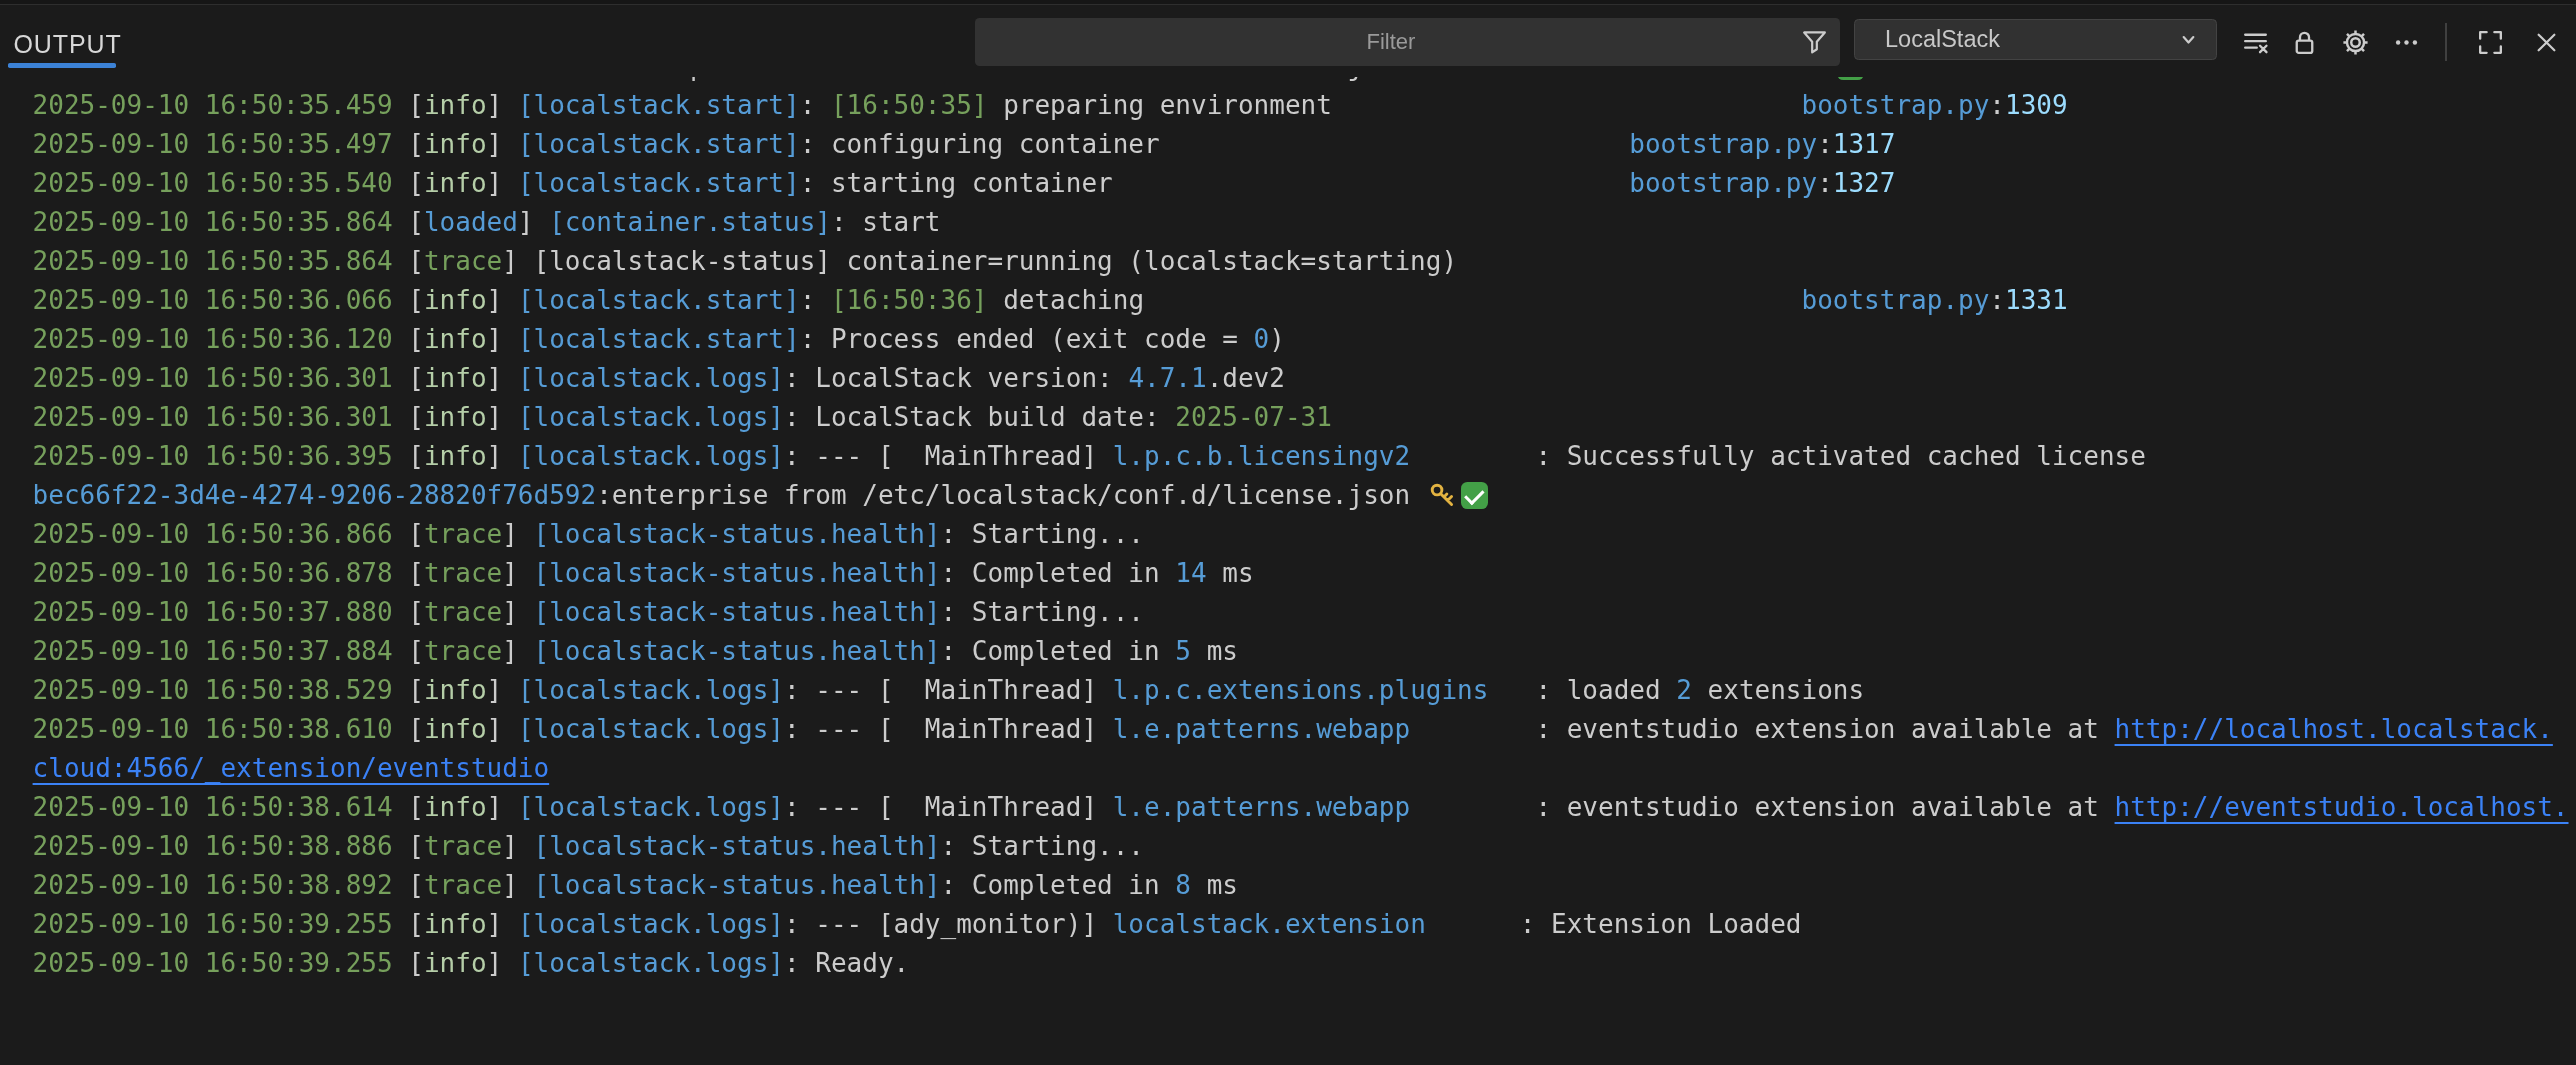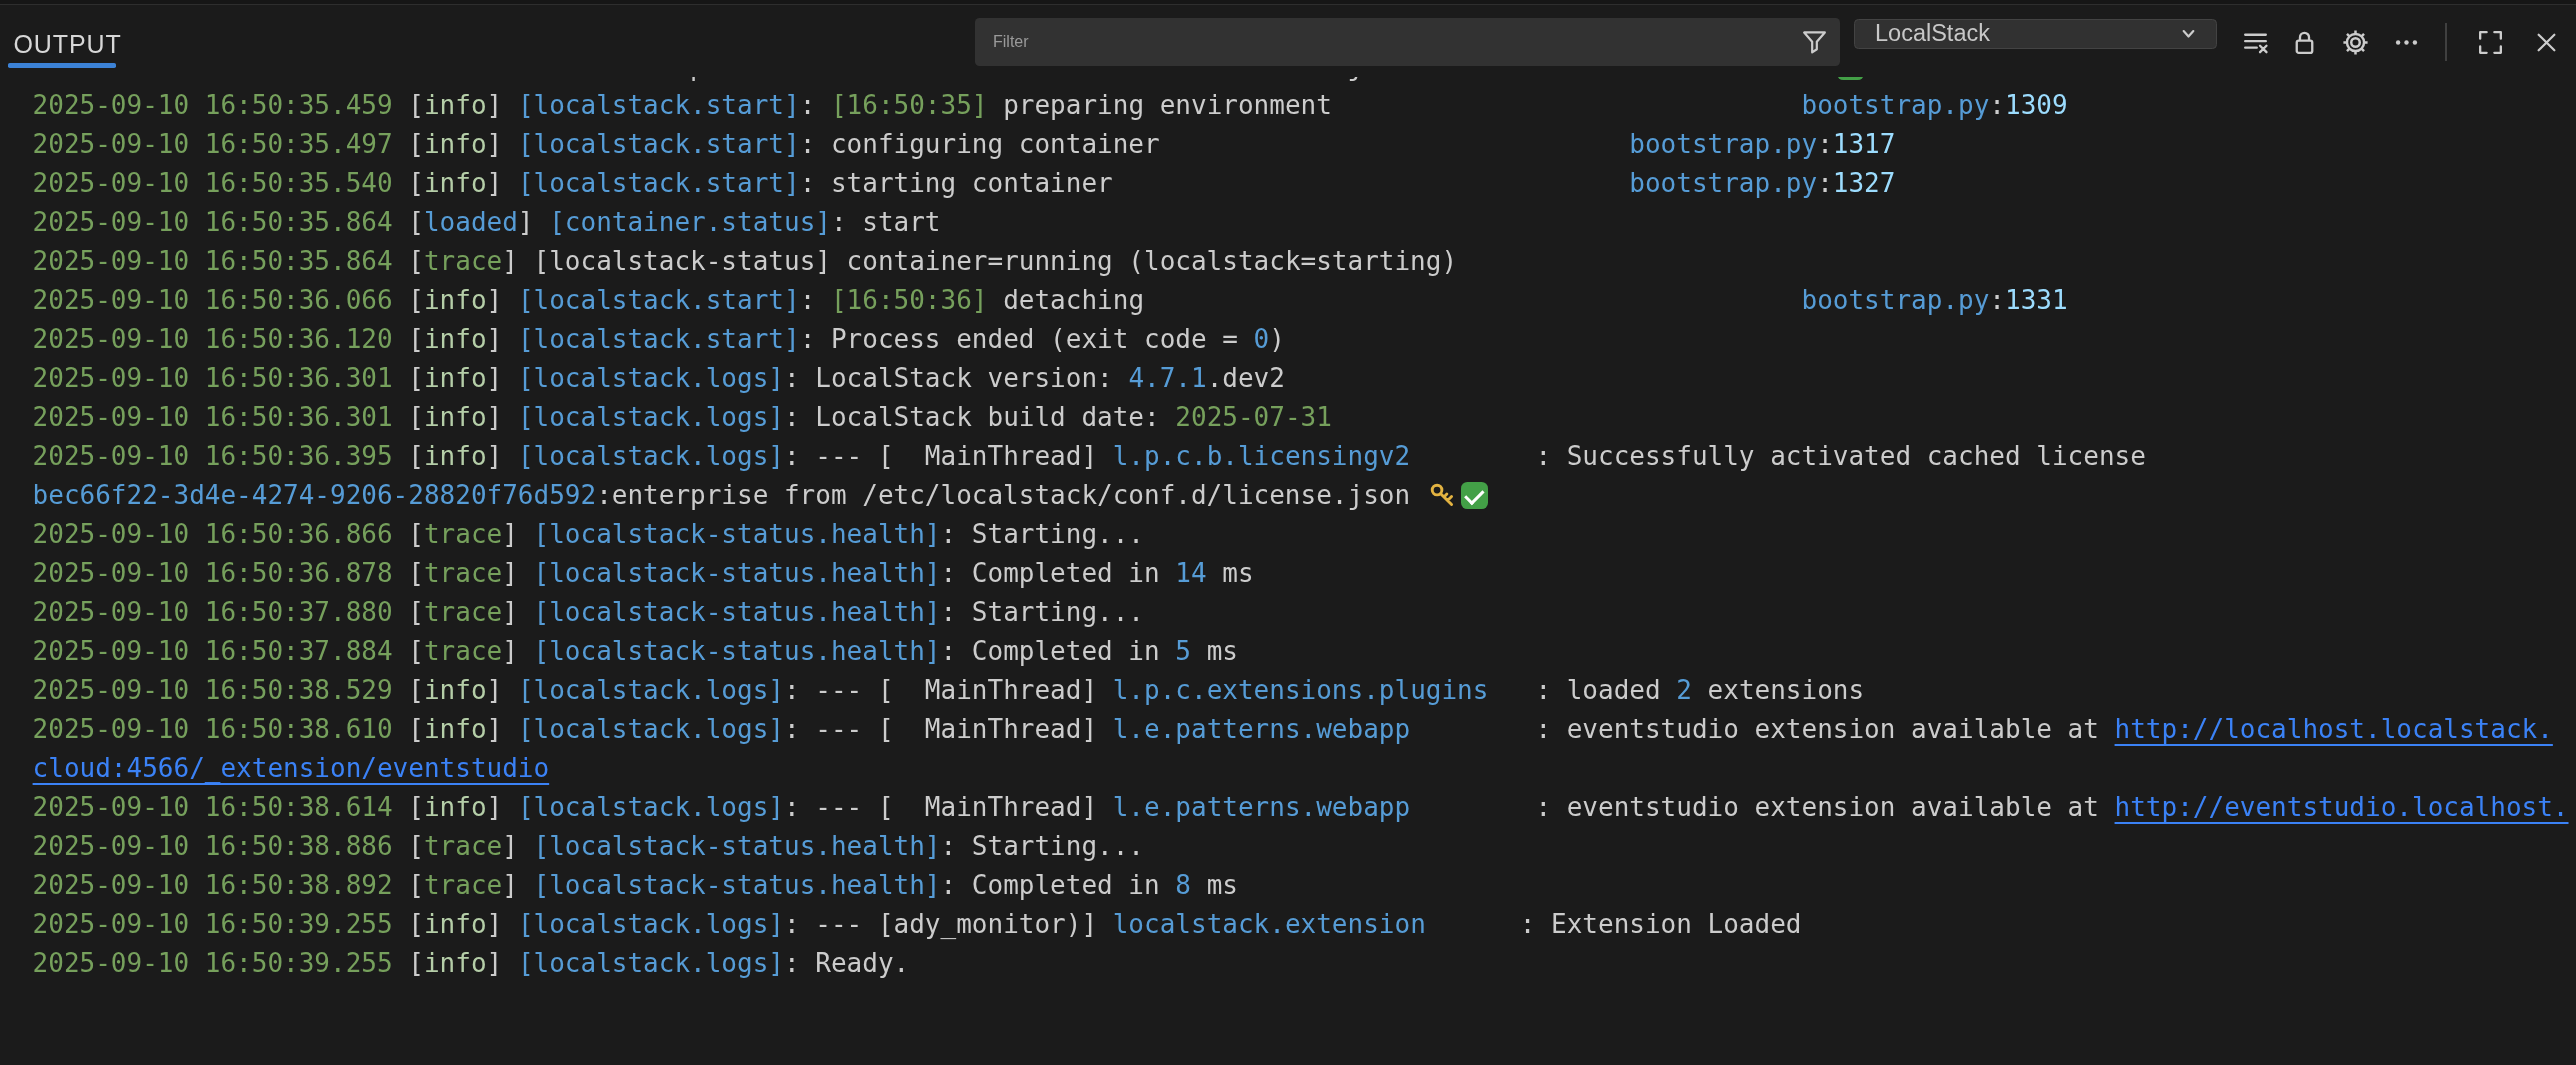--- a/index.html
+++ b/index.html
@@ -7,25 +7,25 @@
     position:relative;width:2576px;height:1066px;background:#1b1b1b;
     overflow:hidden;font-family:"Liberation Sans",sans-serif;
   }
   .top-edge{position:absolute;top:0;left:0;width:100%;height:3.6px;background:#161616;border-bottom:1.8px solid #2e2e2e;}
   
   .topbar{position:absolute;top:5.4px;left:0;width:100%;height:72px;background:#1b1b1b;}
   .tab{position:absolute;left:13.5px;top:0;height:69px;cursor:pointer;}
   .tab-label{position:absolute;left:0;top:25px;font-size:25px;letter-spacing:0.9px;color:#d7d7d7;white-space:nowrap;}
   .tab-underline{position:absolute;left:-5.4px;top:58px;width:108px;height:4.5px;background:#3c82d6;border-radius:1.8px;}
   .filter-box{position:absolute;left:975px;top:12.6px;width:865px;height:48px;background:#323232;border-radius:4.5px;display:flex;align-items:center;}
-  .filter-box input{flex:1;background:transparent;border:none;outline:none;color:#ec4899;font-size:16px;padding:0 0 0 18px;font-family:"Liberation Sans",sans-serif;}
+  .filter-box input{flex:1;background:transparent;border:none;outline:none;color:#ec4899;font-size:22px;padding:0 0 0 18px;font-family:"Liberation Sans",sans-serif;text-align:center;}
   .filter-box input::placeholder{color:#9a9a9a;opacity:1;}
   .icon-btn{position:absolute;top:16.3px;width:42px;height:42px;display:flex;align-items:center;justify-content:center;color:#cccccc;cursor:pointer;border-radius:5.4px;}
   .funnel-wrap{width:51px;height:48px;display:flex;align-items:center;justify-content:center;color:#cccccc;cursor:pointer;}
-  .dropdown{position:absolute;left:1854px;top:13.5px;width:363px;height:30px;background:#313131;border:1.8px solid #434343;border-radius:4.5px;box-sizing:border-box;display:flex;align-items:center;color:#c8c8c8;cursor:pointer;}
+  .dropdown{position:absolute;left:1854px;top:13.5px;width:363px;height:41px;background:#313131;border:1.8px solid #434343;border-radius:4.5px;box-sizing:border-box;display:flex;align-items:center;color:#c8c8c8;cursor:pointer;padding-left:10px;}
   .dropdown .dd-label{font-size:23.5px;padding-left:20px;flex:1;}
   .dropdown .dd-chev{padding-right:12.6px;display:flex;align-items:center;color:#cccccc;}
   .sep{position:absolute;left:2445px;top:18px;width:1.8px;height:38px;background:#404040;}
   
   .log{
     position:absolute;top:77px;left:0;width:2576px;height:989px;overflow:hidden;
     font-family:"DejaVu Sans Mono",monospace;font-size:26px;color:#cccccc;
     padding-left:12.6px;box-sizing:border-box;
   }
   .row{white-space:pre;height:39px;line-height:39px;margin-left:20px;}

